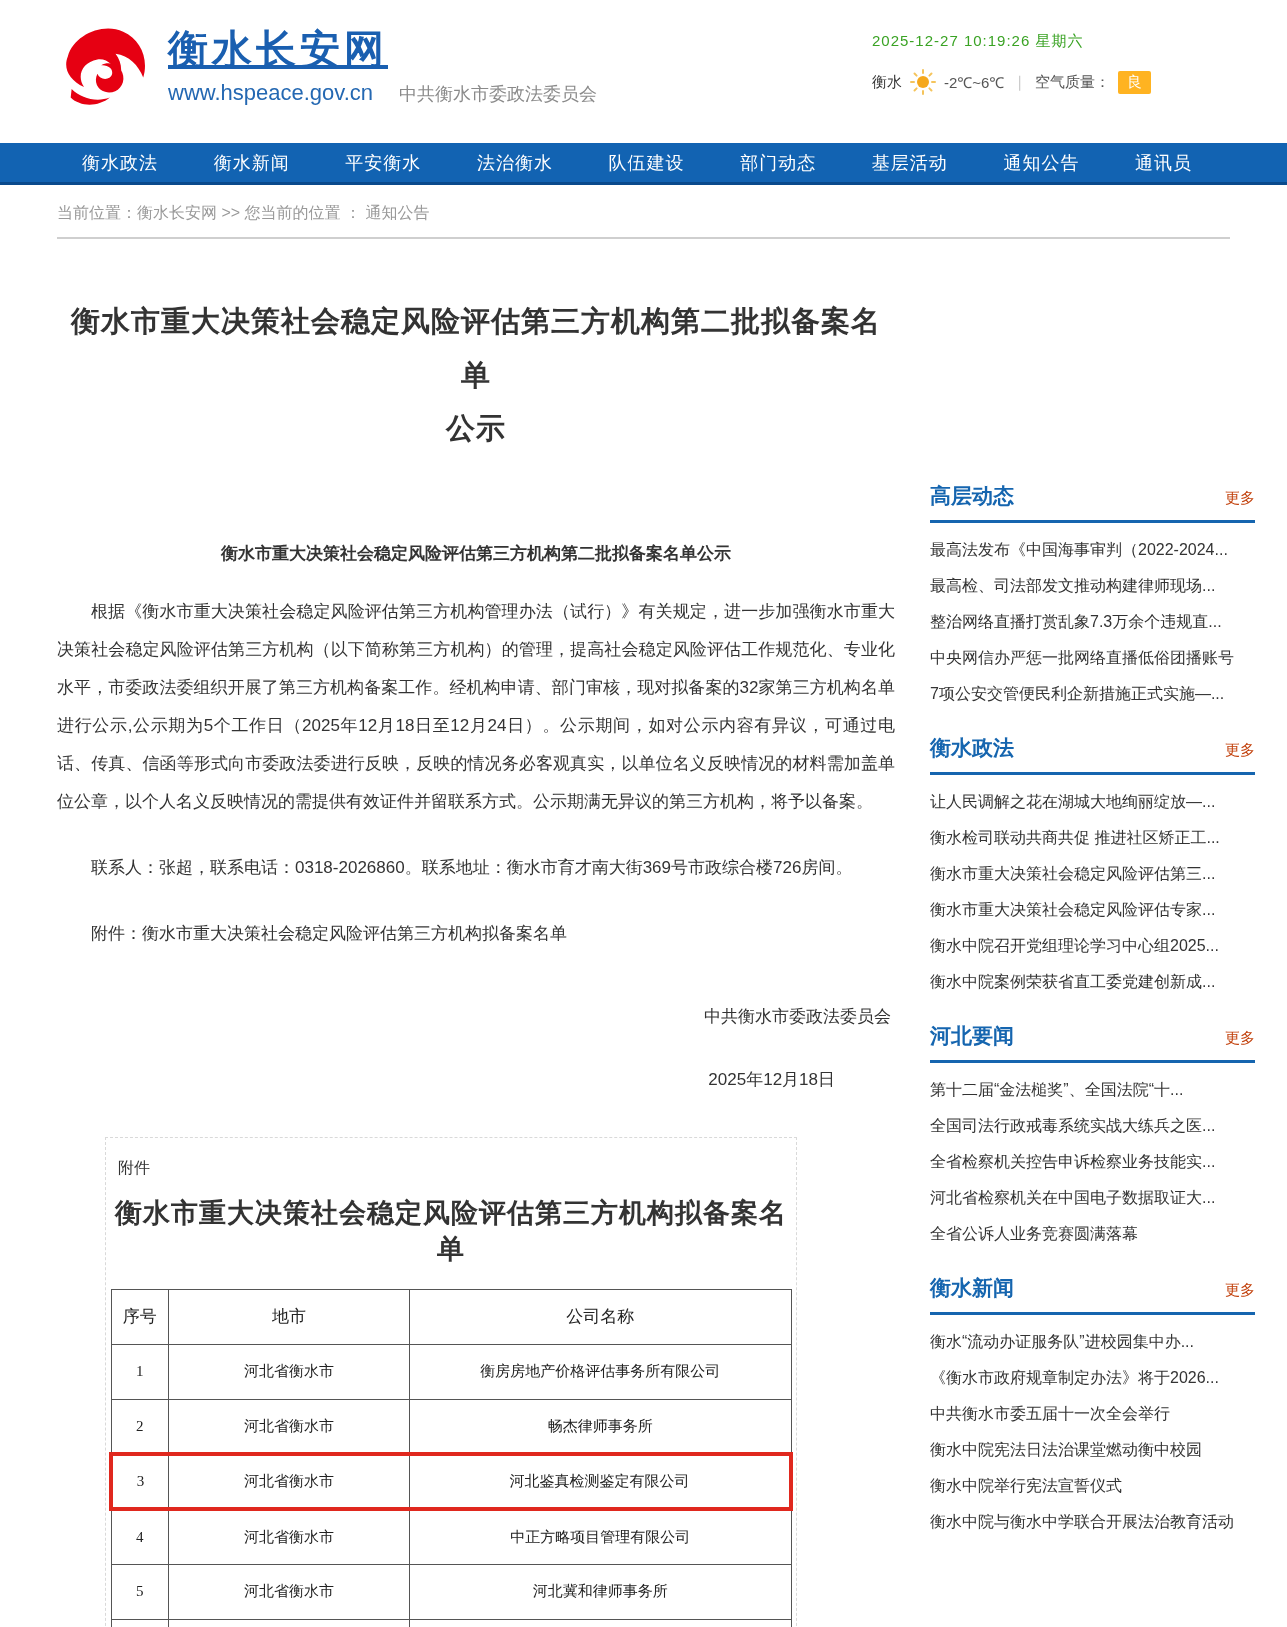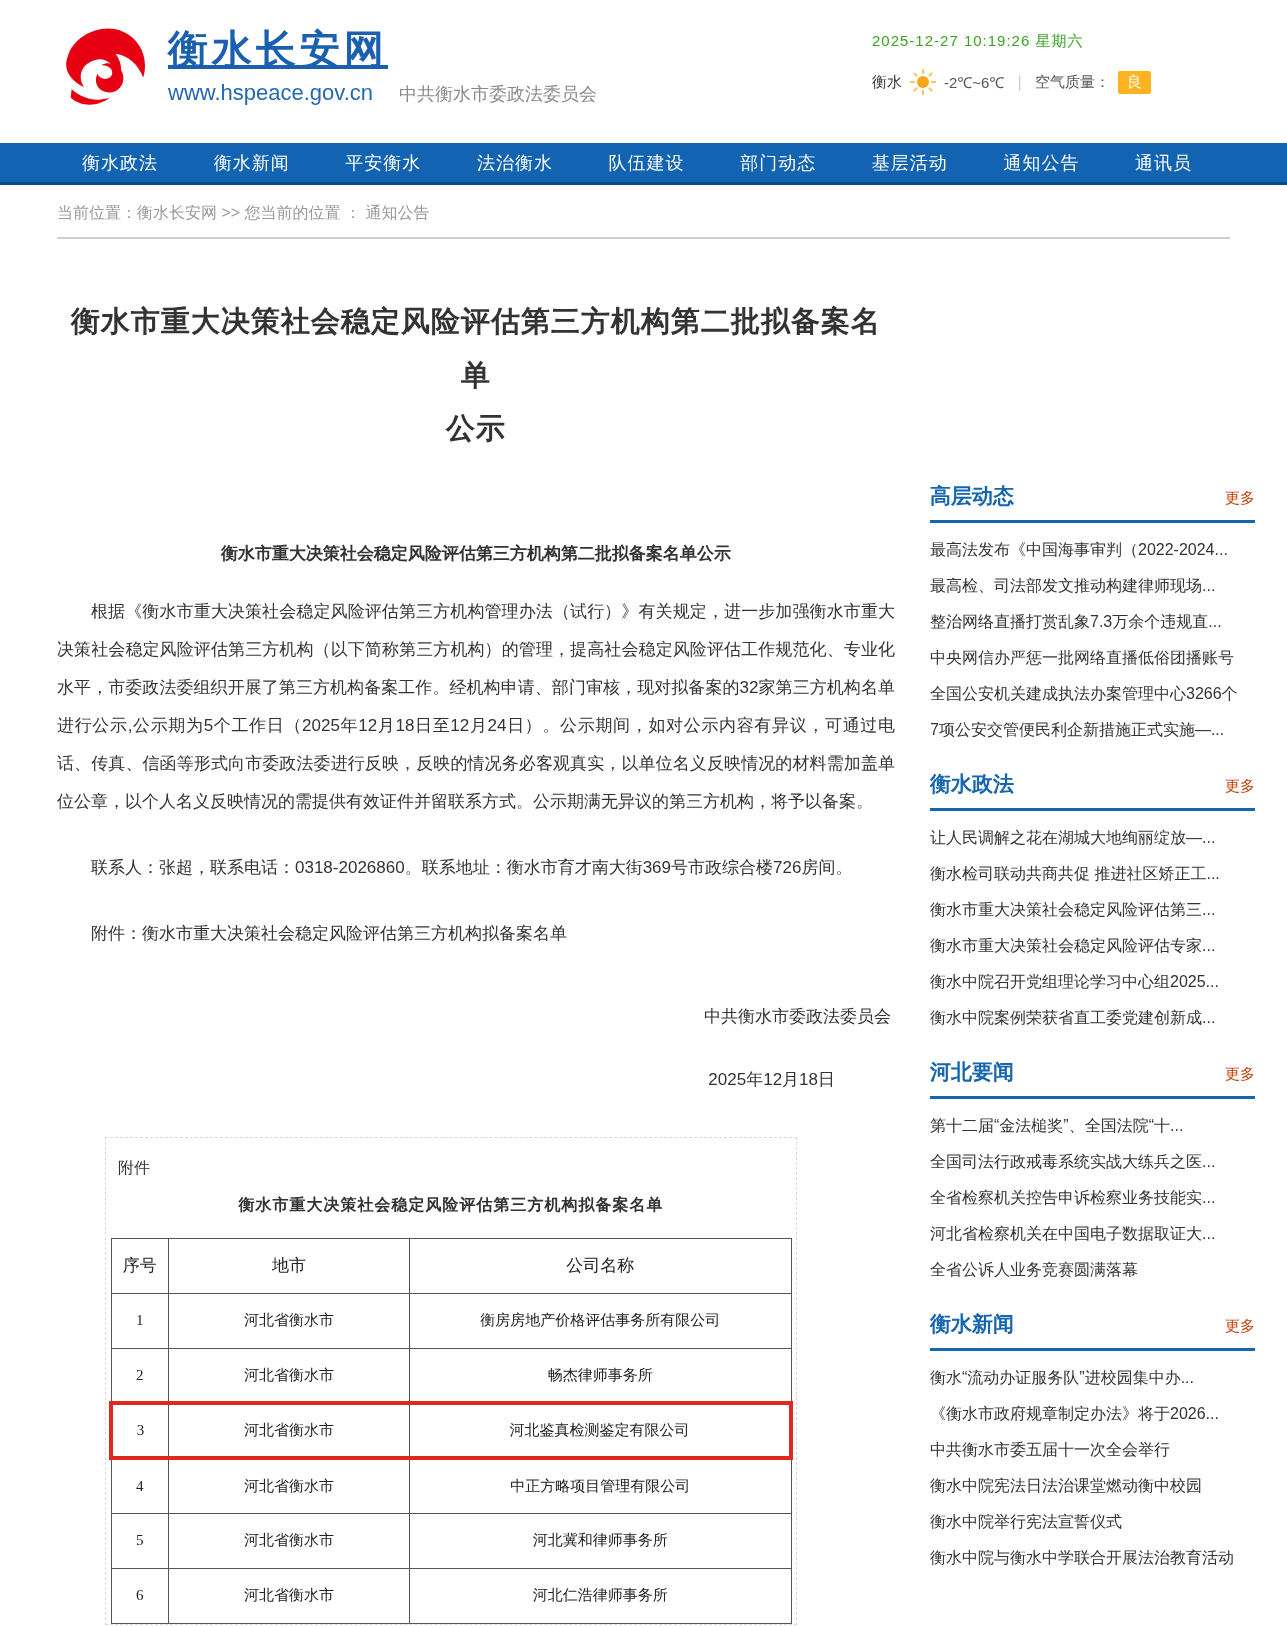--- a/index.html
+++ b/index.html
@@ -69,21 +69,21 @@
   .art-p{margin-top:28px; font-size:17px; line-height:38px; text-indent:2em; text-align:justify; color:#333;}
   .art-sign{margin-top:52px; font-size:17px; text-align:right; padding-right:4px;}
   .art-date{margin-top:40px; font-size:17px; text-align:right; padding-right:60px;}
 
   
   .attachment{
     margin:46px 0 0 48px; width:692px;
     border:1px dashed #d9d9d9; background:#fff; padding:20px 0 0 0;
   }
   .att-label{font-size:16px; color:#333; margin-left:12px;}
-  .att-title{margin-top:16px; text-align:center; font-size:16px; font-weight:bold; color:#333; letter-spacing:1px;}
+  .att-title{margin-top:16px; text-align:center; font-size:27px; font-weight:bold; color:#333; letter-spacing:1px;}
   .att-table{
     margin:22px auto 0 auto; border-collapse:collapse; width:684px;
     font-family:"Liberation Serif", serif;
   }
   .att-table th, .att-table td{
     border:1px solid #555; text-align:center; vertical-align:middle;
     height:55px; font-weight:normal; color:#222;
   }
   .att-table th{font-size:17px;}
   .att-table td{font-size:15px;}
@@ -231,21 +231,20 @@
       <section class="sb-section">
         <div class="sb-head">
           <span class="sb-title">高层动态</span>
           <a class="sb-more">更多</a>
         </div>
         <ul class="sb-list">
           <li>最高法发布《中国海事审判（2022-2024...</li>
           <li>最高检、司法部发文推动构建律师现场...</li>
           <li>整治网络直播打赏乱象7.3万余个违规直...</li>
           <li>中央网信办严惩一批网络直播低俗团播账号</li>
-          <li>全国公安机关建成执法办案管理中心3266个</li>
           <li>7项公安交管便民利企新措施正式实施—...</li>
         </ul>
       </section>
       <section class="sb-section">
         <div class="sb-head">
           <span class="sb-title">衡水政法</span>
           <a class="sb-more">更多</a>
         </div>
         <ul class="sb-list">
           <li>让人民调解之花在湖城大地绚丽绽放—...</li>

